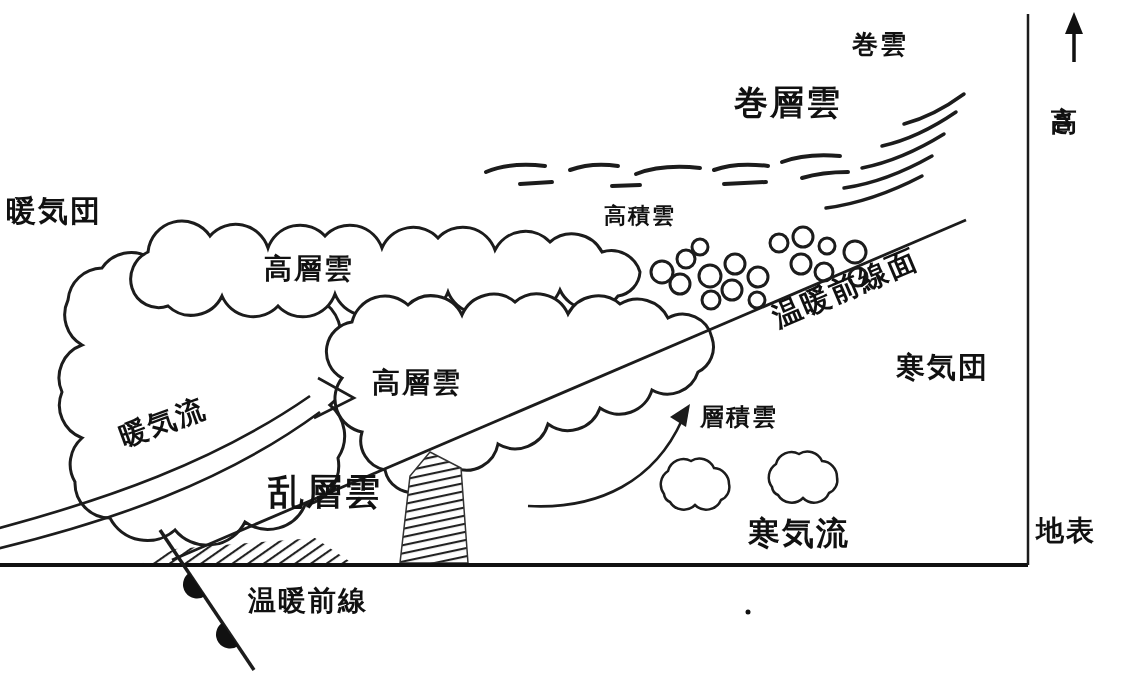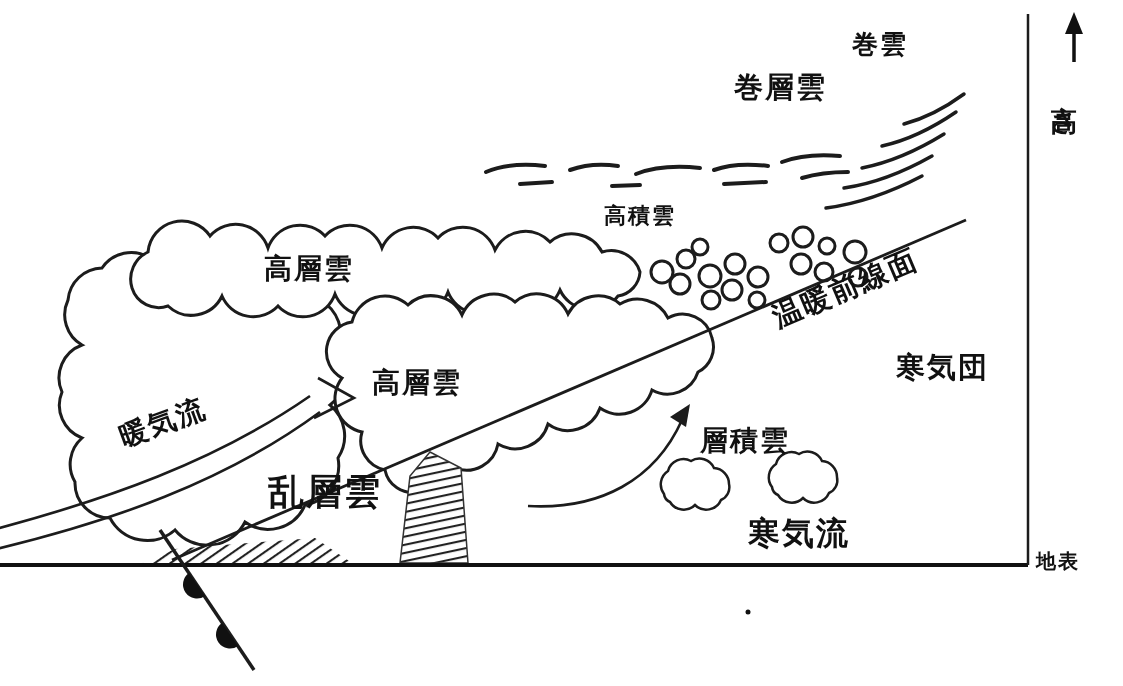--- a/index.html
+++ b/index.html
@@ -146,27 +146,29 @@
       <path d="M 1028 14 L 1028 565" stroke="#1c1c1c" stroke-width="2.5" fill="none"></path>
     </g>
     <g>
       <path d="M 1074 62 L 1074 30" stroke="#111" stroke-width="3.5" fill="none"></path>
       <polygon points="1074,12 1065,34 1083,34" fill="#111"></polygon>
     </g>
 
     <circle cx="748" cy="612" r="2.5" fill="#111"></circle>
   </svg>
 
+  <div class="label" style="left:6px;top:194px;font-size:30px">暖気団</div>
   <div class="label" style="left:852px;top:30px;font-size:26px">巻雲</div>
-  <div class="label" style="left:734px;top:72px;font-size:29px">巻層雲</div>
+  <div class="label" style="left:734px;top:84px;font-size:34px">巻層雲</div>
   <div class="label" style="left:604px;top:204px;font-size:22px">高積雲</div>
   <div class="label" style="left:264px;top:254px;font-size:28px">高層雲</div>
   <div class="label" style="left:768px;top:273px;font-size:29px;transform:rotate(-23deg)">温暖前線面</div>
   <div class="label" style="left:896px;top:352px;font-size:29px">寒気団</div>
   <div class="label" style="left:372px;top:368px;font-size:28px">高層雲</div>
   <div class="label" style="left:118px;top:408px;font-size:28px;transform:rotate(-20deg)">暖気流</div>
-  <div class="label" style="left:700px;top:426px;font-size:28px">層積雲</div>
+  <div class="label" style="left:700px;top:404px;font-size:24px">層積雲</div>
   <div class="label" style="left:268px;top:472px;font-size:36px">乱層雲</div>
   <div class="label" style="left:748px;top:516px;font-size:32px">寒気流</div>
-  <div class="label" style="left:1036px;top:550px;font-size:20px">地表</div>
+  <div class="label" style="left:248px;top:586px;font-size:28px">温暖前線</div>
+  <div class="label" style="left:1036px;top:516px;font-size:28px">地表</div>
   <div class="label v" style="left:1048px;top:84px;font-size:27px">高さ</div>
 
 </div>
 
 </body></html>

